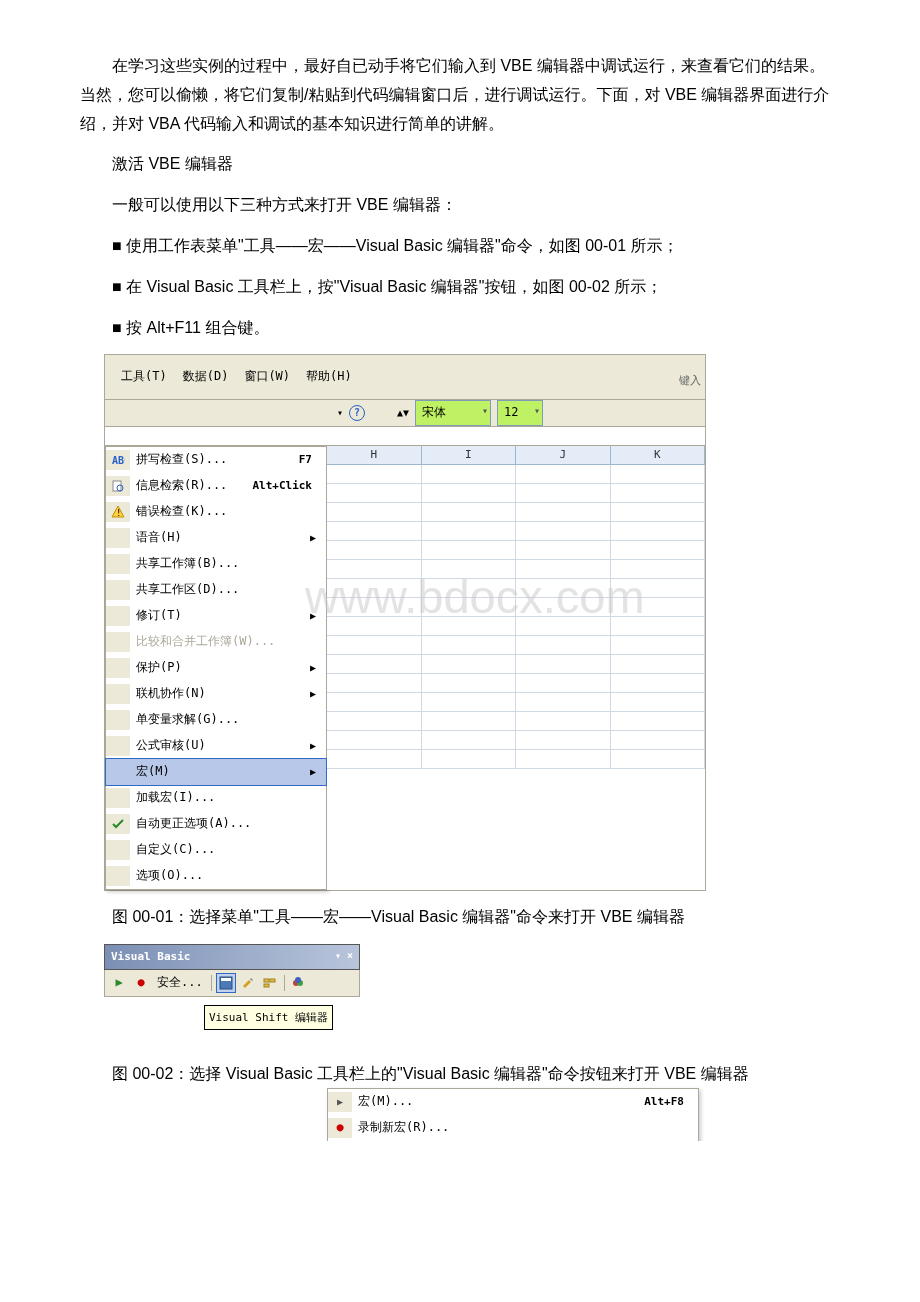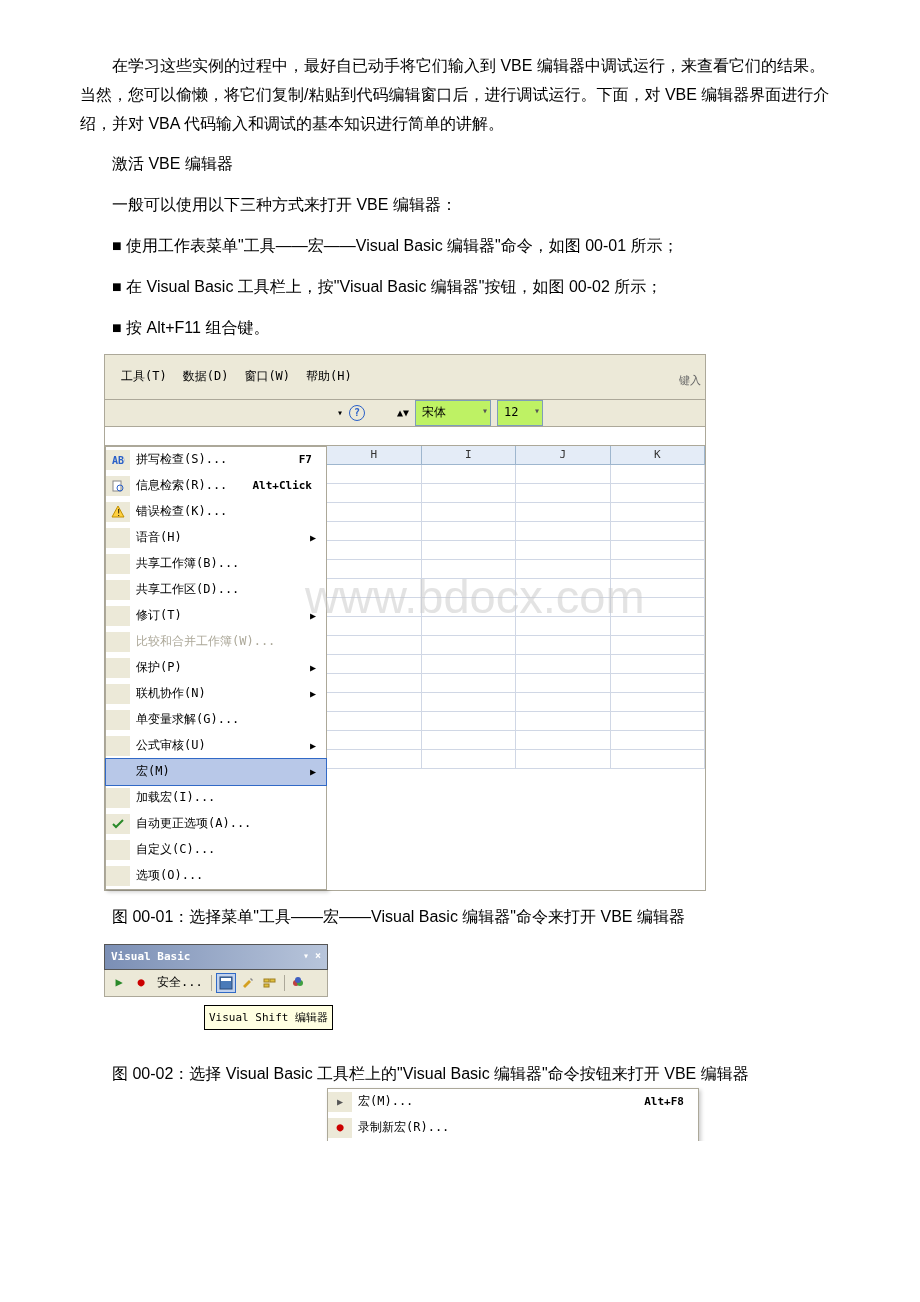--- a/index.html
+++ b/index.html
@@ -492,21 +492,21 @@
           </div>
         </div>
     </div>
   </div>
   <div class="watermark">www.bdocx.com</div>
 </div>
 
 <p class="caption">图 00-01：选择菜单"工具——宏——Visual Basic 编辑器"命令来打开 VBE 编辑器</p>
 
 <div class="vb-toolbar-wrap">
-  <div style="width:224px;">
+  <div style="width:256px;">
     <div class="vb-titlebar">
       <span>Visual Basic</span>
       <span class="vb-titlebar-close">▾ ×</span>
     </div>
     <div class="vb-buttons">
       <div class="vb-btn">
           <span style="color:#2a8a2a;">▶</span>
         </div>
       <div class="vb-btn">
           <span style="color:#c00;">●</span>

